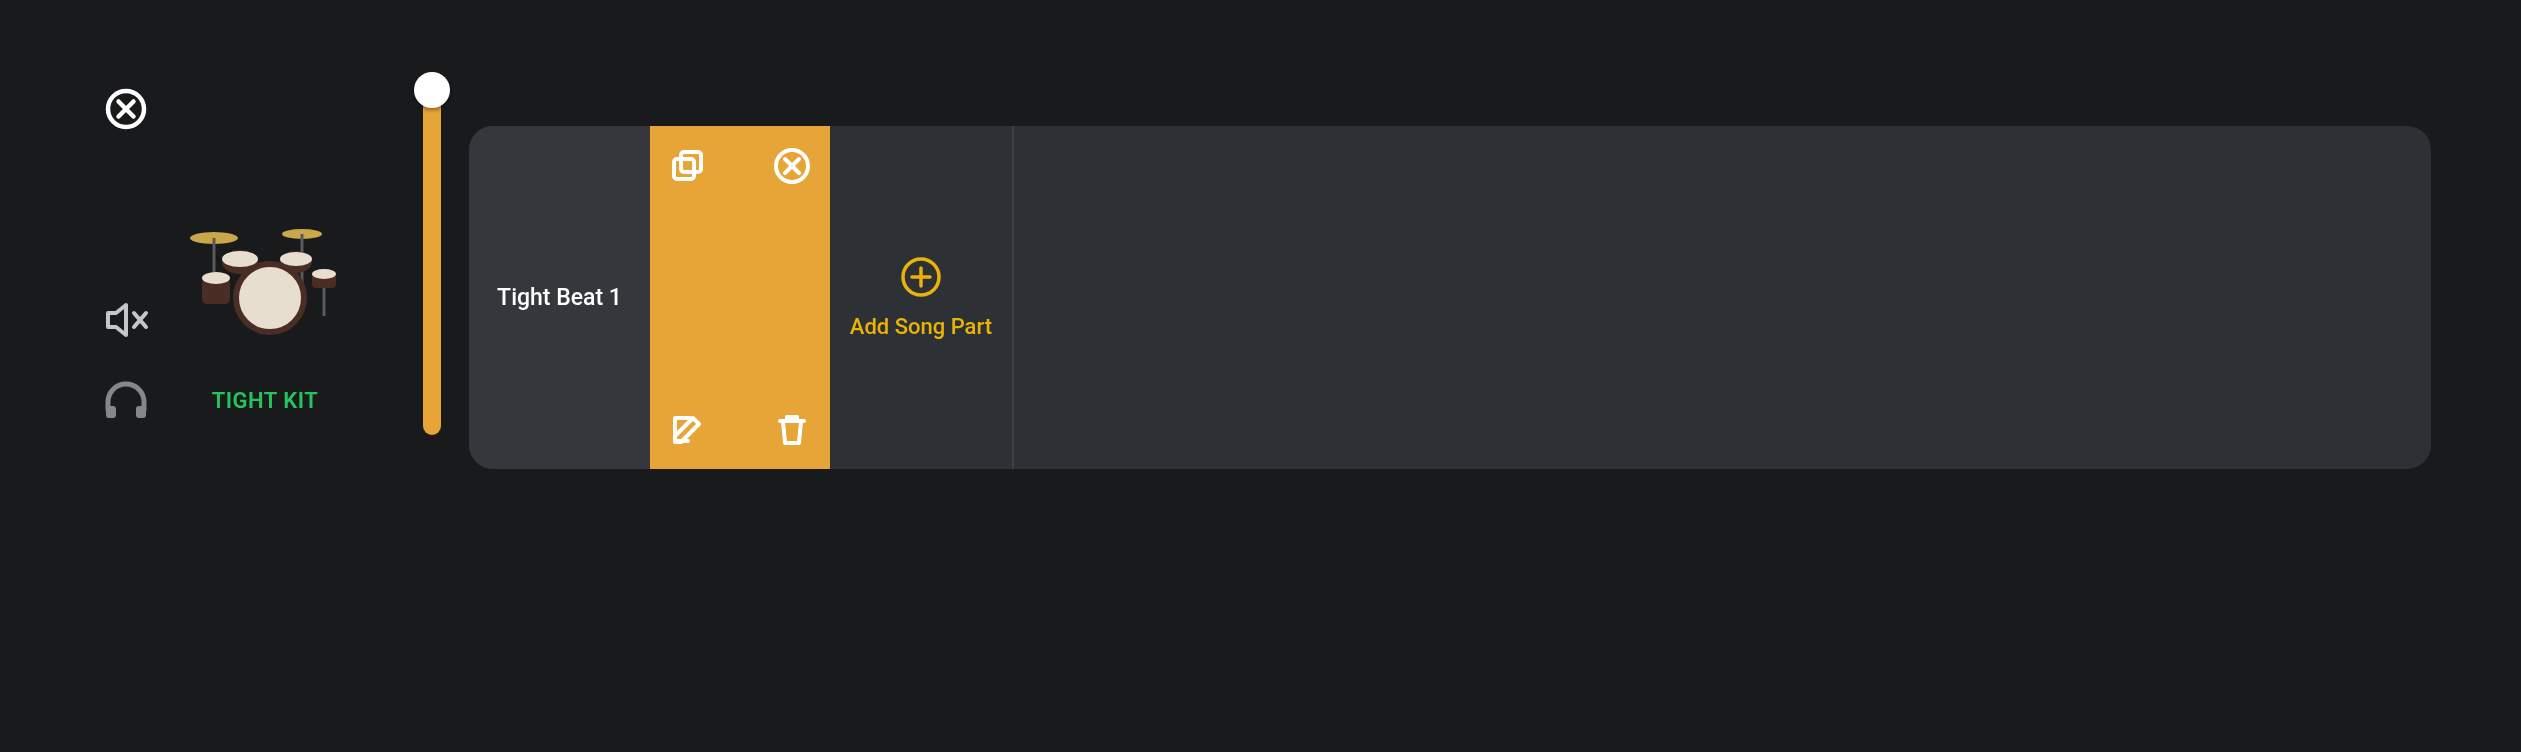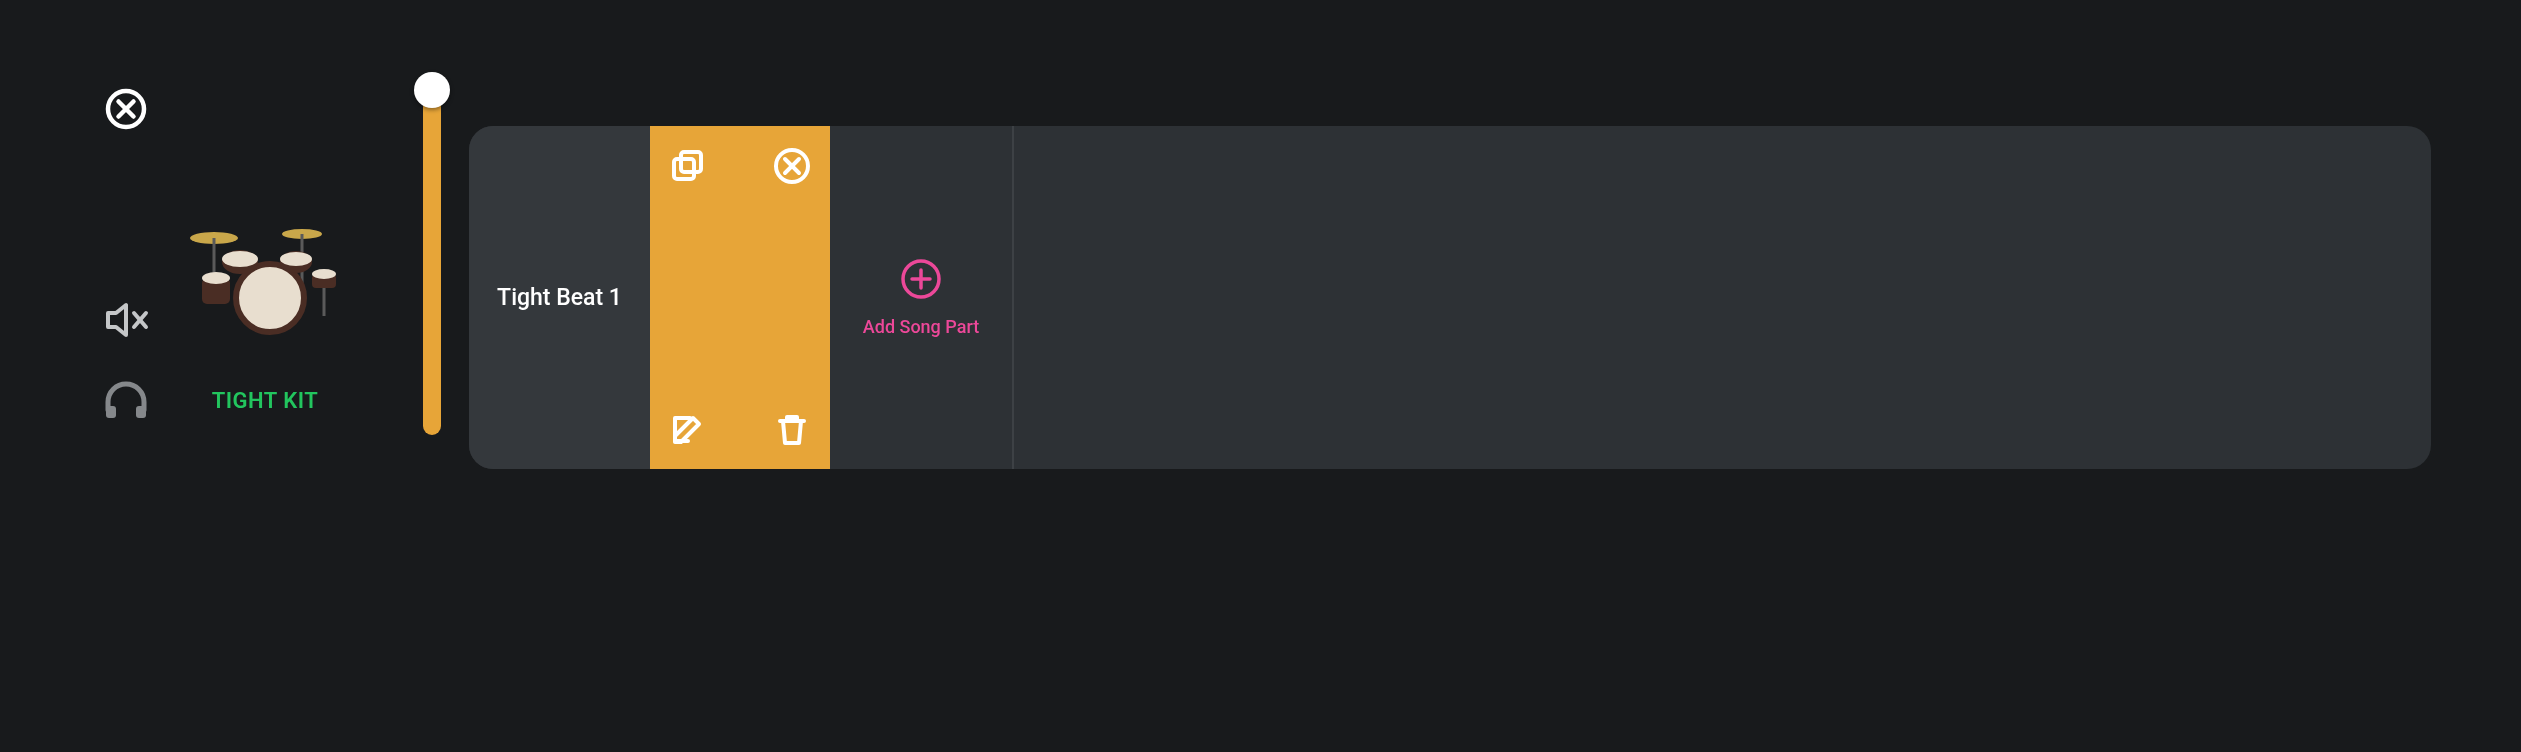--- a/index.html
+++ b/index.html
@@ -181,23 +181,23 @@
     display: flex;
     flex-direction: column;
     align-items: center;
     justify-content: center;
     gap: 16px;
     cursor: pointer;
     color: #bfc2c4;
   }
   .add-cell svg { width:42px; height:42px; display:block; }
   .add-cell span {
-    font-size: 18px;
+    font-size: 22px;
     font-weight: 500;
-    color: #ec4899;
+    color: #eab308;
   }
 </style>
 </head>
 <body>
 
 <div class="stage">
 
   <div class="close-btn">
     <span>
       <svg viewBox="0 0 42 42">

